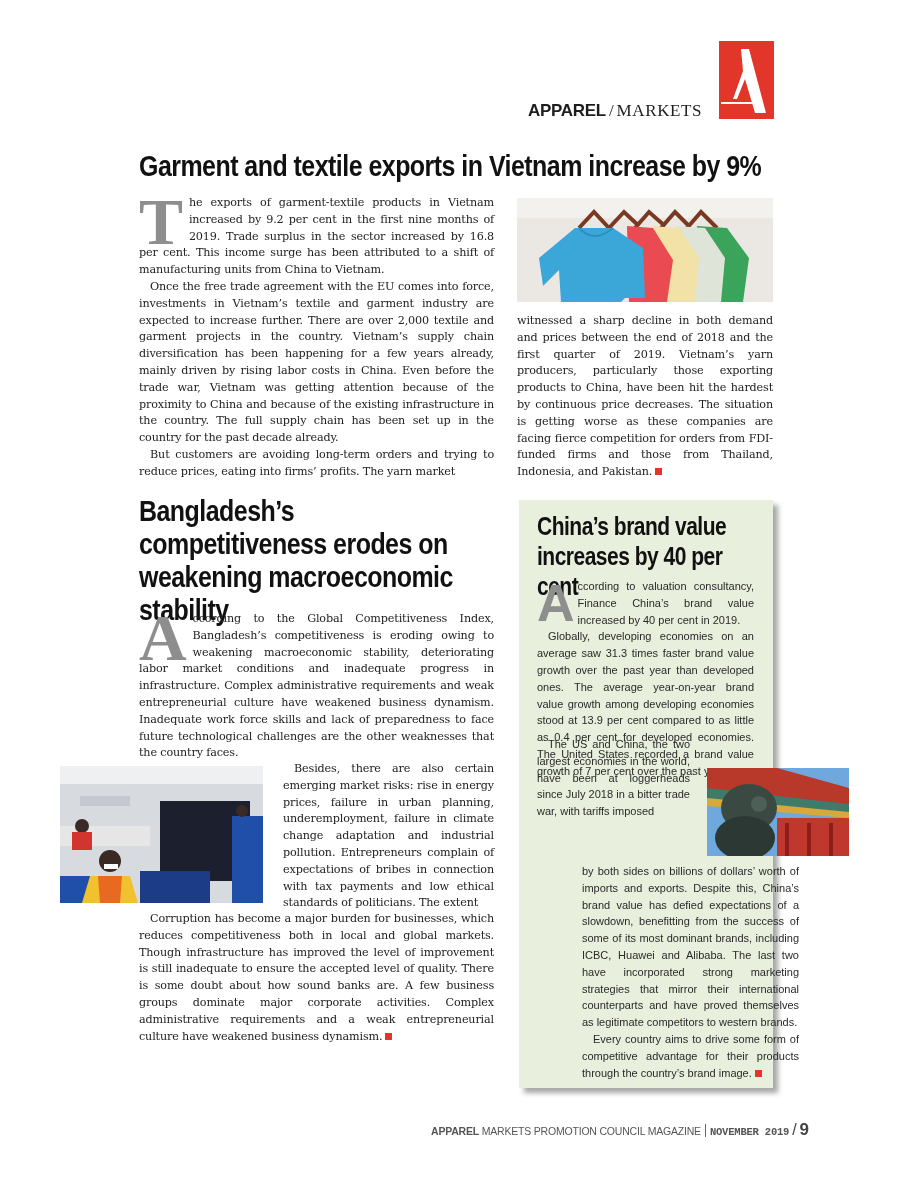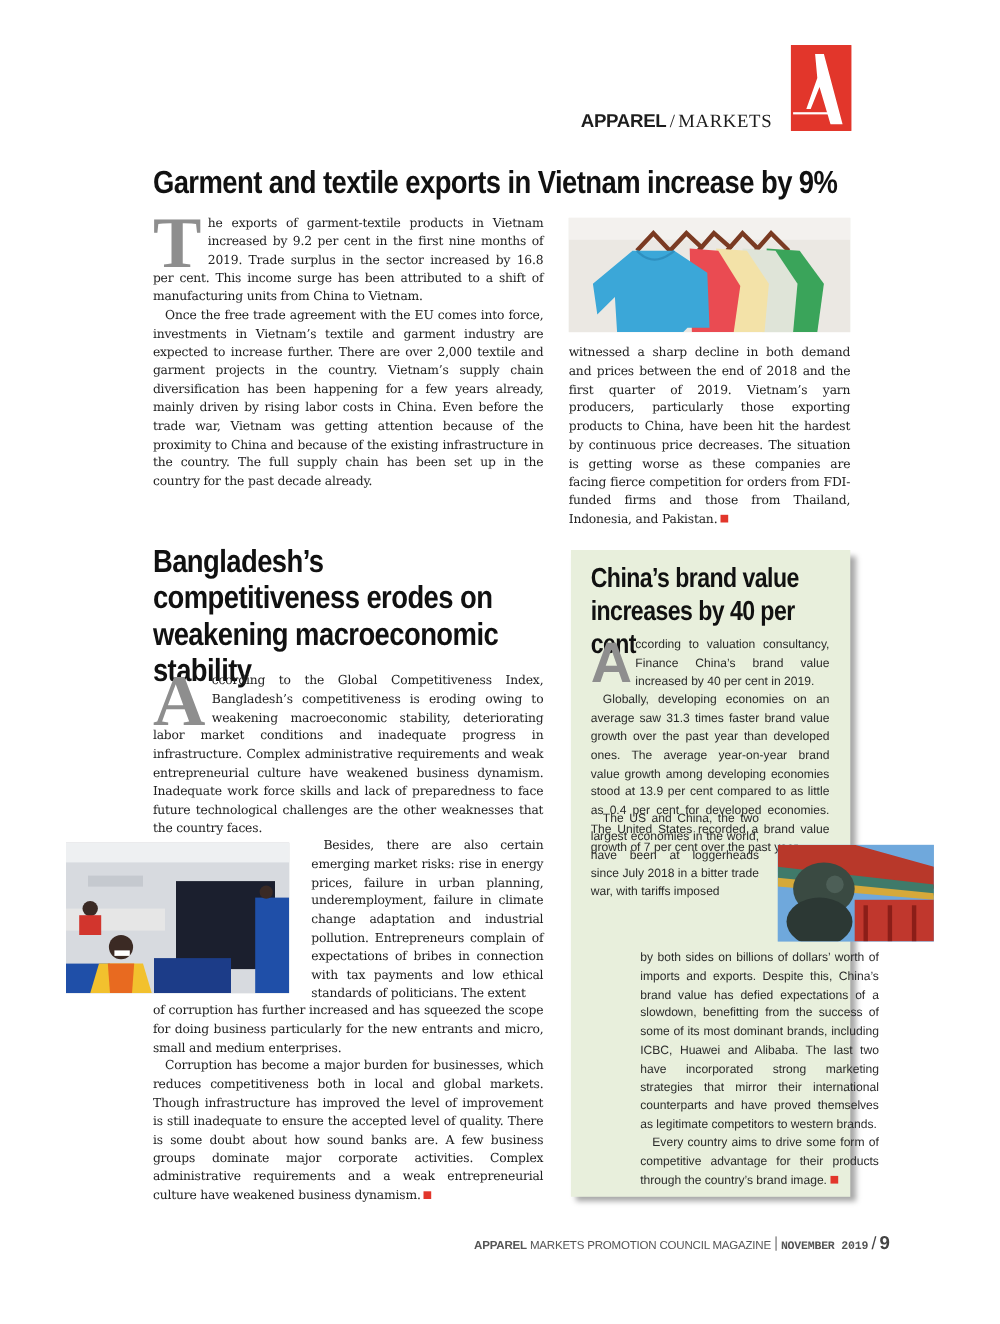--- a/index.html
+++ b/index.html
@@ -68,20 +68,21 @@
 </div>
 <div class="section-label">
   <span class="sec-main">APPAREL</span><span class="sec-sep">/</span><span class="sec-sub">MARKETS</span>
 </div>
 
 <h1 class="headline h1">Garment and textile exports in Vietnam increase by 9%</h1>
 
 <div class="body-text col-left-1">
   <p class="first"><span class="dropcap">T</span><span>he exports of garment-textile products in Vietnam increased by 9.2 per cent in the first nine months of 2019. Trade surplus in the sector increased by 16.8 per cent. This income surge has been attributed to a shift of manufacturing units from China to Vietnam.</span></p>
   <p>Once the free trade agreement with the EU comes into force, investments in Vietnam’s textile and garment industry are expected to increase further. There are over 2,000 textile and garment projects in the country. Vietnam’s supply chain diversification has been happening for a few years already, mainly driven by rising labor costs in China. Even before the trade war, Vietnam was getting attention because of the proximity to China and because of the existing infrastructure in the country. The full supply chain has been set up in the country for the past decade already.</p>
+  <p>But customers are avoiding long-term orders and trying to reduce prices, eating into firms’ profits. The yarn market</p>
 </div>
 
 <div class="photo-shirts">
   <svg width="256" height="104" viewBox="0 0 256 104">
     <rect width="256" height="104" fill="#ebe8e3"></rect>
     <rect x="0" y="0" width="256" height="20" fill="#f3f1ee"></rect>
 
     <g stroke="#7a3a22" stroke-width="4" fill="none">
       <path d="M62 30 L77 14 L92 30"></path>
       <path d="M92 30 L107 14 L122 28"></path>
@@ -127,21 +128,20 @@
     <rect x="12" y="66" width="20" height="18" fill="#d2352d"></rect>
     <circle cx="182" cy="45" r="6" fill="#3a2a25"></circle>
   </svg>
 </div>
 
 <div class="body-text col-left-2b">
   <p>Besides, there are also certain emerging market risks: rise in energy prices, failure in urban planning, underemployment, failure in climate change adaptation and industrial pollution. Entrepreneurs complain of expectations of bribes in connection with tax payments and low ethical standards of politicians. The extent</p>
 </div>
 
 <div class="body-text col-left-2c">
-  <p class="first">of corruption has further increased and has squeezed the scope for doing business particularly for the new entrants and micro, small and medium enterprises.</p>
   <p><span>Corruption has become a major burden for businesses, which reduces competitiveness both in local and global markets. Though infrastructure has improved the level of improvement is still inadequate to ensure the accepted level of quality. There is some doubt about how sound banks are. A few business groups dominate major corporate activities. Complex administrative requirements and a weak entrepreneurial culture have weakened business dynamism.</span><span class="end-mark"></span></p>
 </div>
 
 <div class="sidebar"></div>
 <h3 class="headline h3">China’s brand value increases by 40 per cent</h3>
 
 <div class="sb-text sb-a">
   <p class="first"><span class="sb-drop">A</span><span>ccording to valuation consultancy, Finance China’s brand value increased by 40 per cent in 2019.</span></p>
   <p>Globally, developing economies on an average saw 31.3 times faster brand value growth over the past year than developed ones. The average year-on-year brand value growth among developing economies stood at 13.9 per cent compared to as little as 0.4 per cent for developed economies. The United States recorded a brand value growth of 7 per cent over the past year.</p>
 </div>

